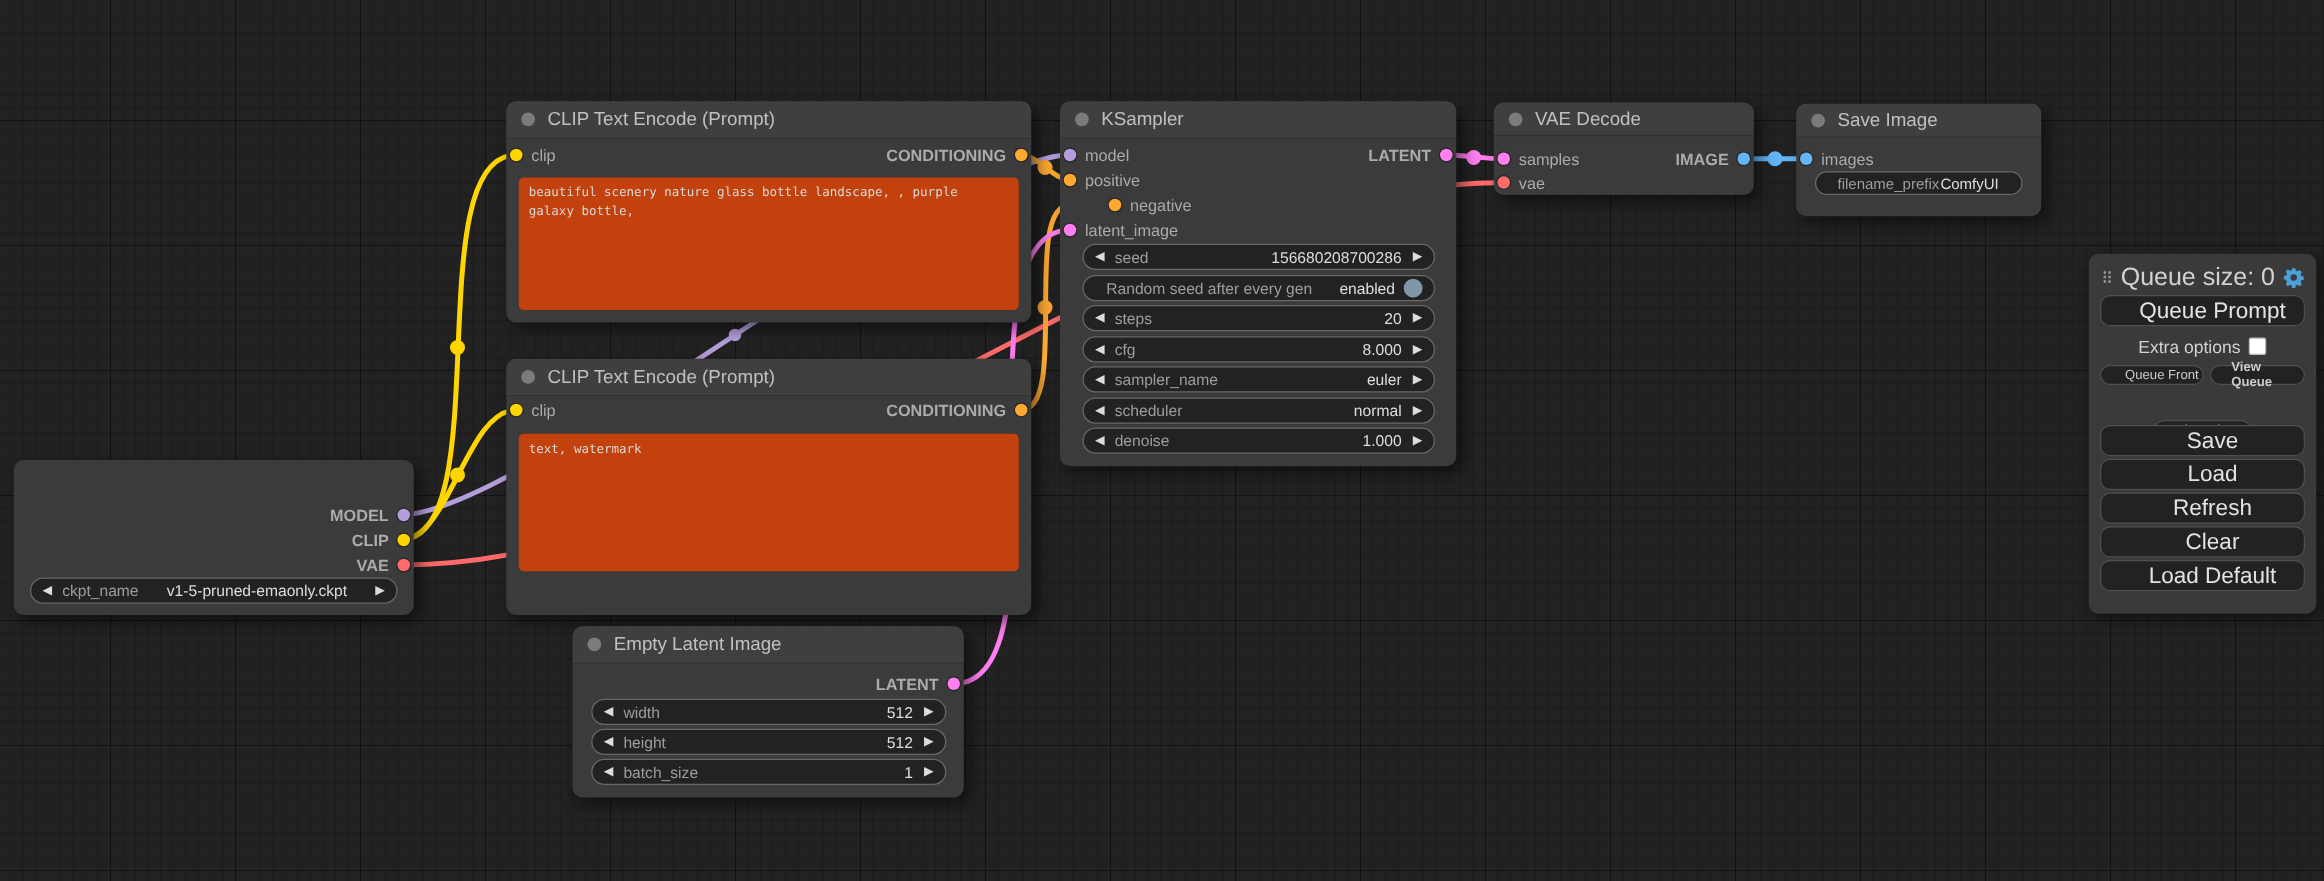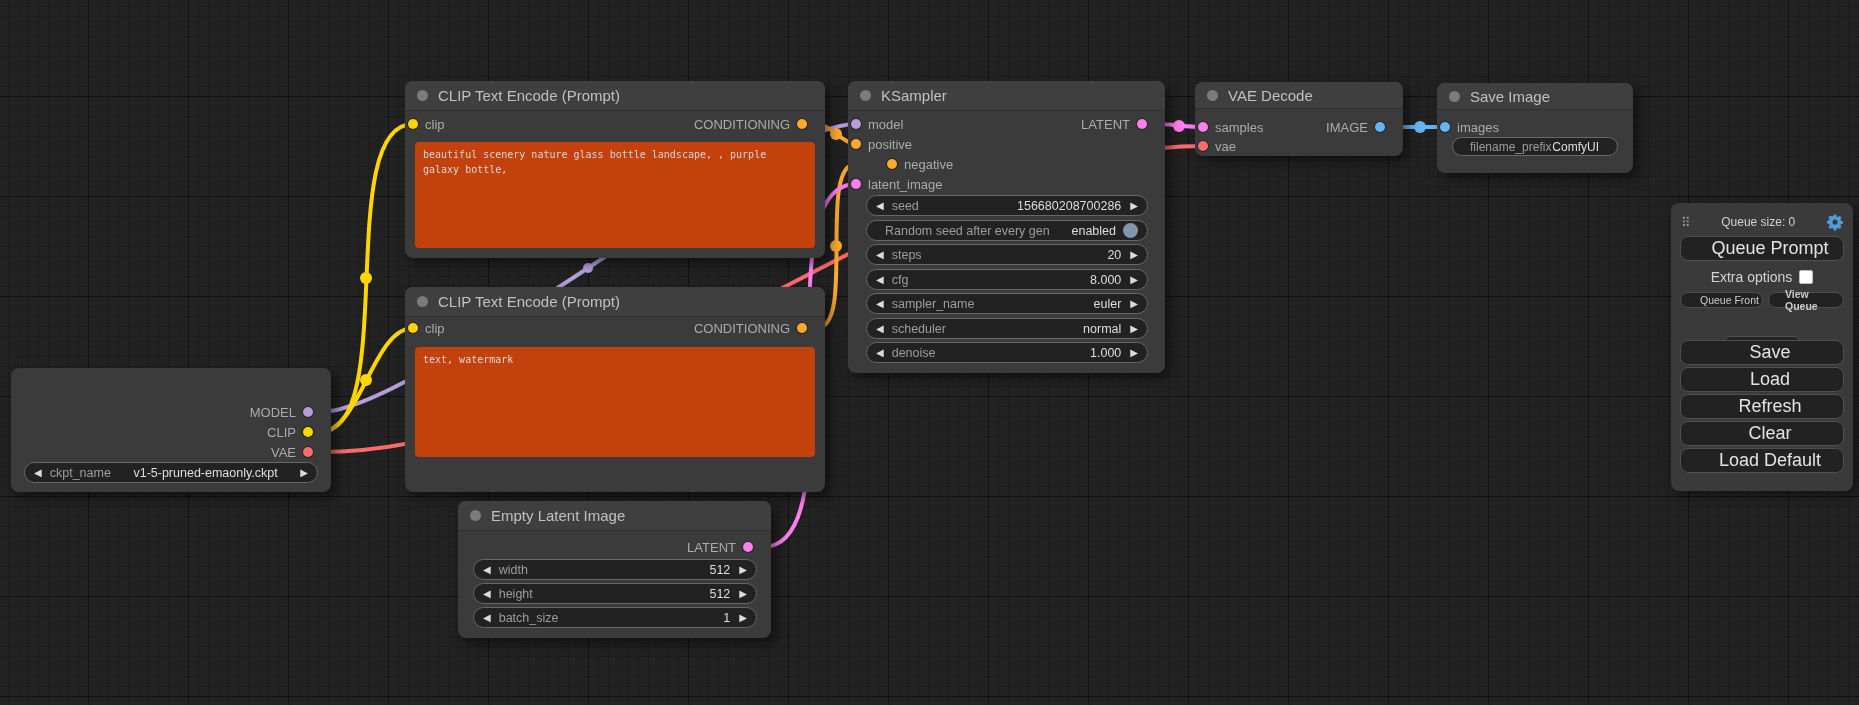--- a/index.html
+++ b/index.html
@@ -22,21 +22,21 @@
   .d-latent{fill:var(--color-latent);} .d-image{fill:var(--color-image);}
 
   .node{position:absolute;z-index:2;background:#3b3b3b;border-radius:8px;
     box-shadow:5px 5px 12px rgba(0,0,0,.5);color:#ababab;}
   .node-title{height:30px;display:flex;align-items:center;gap:10px;padding:0 12px;
     font-size:15px;color:#c0c0c0;background:#3f3f3f;border-radius:8px 8px 0 0;
     border-bottom:1px solid rgba(0,0,0,.25);box-sizing:border-box;}
   .collapse-dot{width:11px;height:11px;border-radius:50%;background:#7b7b7b;flex:none;}
 
   .slot{position:absolute;height:16px;display:flex;align-items:center;gap:7px;font-size:13px;color:#ababab;white-space:nowrap;}
-  .slot.in{left:3px;} .slot.out{right:18px;flex-direction:row-reverse;}
+  .slot.in{left:3px;} .slot.out{right:3px;flex-direction:row-reverse;font-weight:bold;}
   .pdot{width:10px;height:10px;border-radius:50%;flex:none;box-shadow:0 0 0 1px rgba(0,0,0,.35);}
   .p-model{background:var(--color-model);} .p-clip{background:var(--color-clip);}
   .p-vae{background:var(--color-vae);}     .p-cond{background:var(--color-conditioning);}
   .p-latent{background:var(--color-latent);} .p-image{background:var(--color-image);}
 
   .widget{position:absolute;height:21px;background:#222;border:1px solid #686868;border-radius:11px;
     display:flex;align-items:center;padding:0 9px;box-sizing:border-box;font-size:12.5px;white-space:nowrap;}
   .widget .arrow{color:#dcdcdc;font-size:10px;line-height:1;flex:none;}
   .widget .wlabel{color:#9d9d9d;margin-left:8px;}
   .widget .wvalue{color:#dedede;margin-left:auto;margin-right:9px;}
@@ -46,21 +46,21 @@
   .toggle-circle{width:15px;height:15px;border-radius:50%;background:#8096ab;margin-left:5px;flex:none;}
 
   .textarea{position:absolute;background:#c2410c;border-radius:4px;padding:5px 8px;box-sizing:border-box;
     font-family:"DejaVu Sans Mono",monospace;font-size:10px;line-height:1.5;color:#d8d8d8;
     white-space:pre-wrap;word-break:break-word;overflow:hidden;}
 
   .qpanel{position:absolute;left:1671px;top:203px;width:182px;height:288px;z-index:3;
     background:#3a3a3a;border-radius:8px;box-shadow:4px 4px 12px rgba(0,0,0,.45);}
   .qheader{position:absolute;left:0;top:8px;width:100%;height:22px;display:flex;align-items:center;}
   .drag-handle{margin-left:10px;color:#999;font-size:13px;line-height:1;}
-  .qsize{flex:1;text-align:center;color:#d2d2d2;font-size:12px;}
+  .qsize{flex:1;text-align:center;color:#d2d2d2;font-size:20px;}
   .gear{margin-right:9px;width:18px;height:18px;}
   .qbtn{position:absolute;left:9px;width:164px;background:#222;border:1px solid #4f4f4f;border-radius:8px;
     color:#e3e3e3;display:flex;align-items:center;justify-content:center;box-sizing:border-box;cursor:default;padding-left:16px;}
   .qbtn.big{height:25px;font-size:18px;}
   .qbtn.sm{height:16px;font-size:10.5px;color:#cccccc;border-radius:9px;}
   .extra-row{position:absolute;left:0;top:66px;width:100%;display:flex;align-items:center;justify-content:center;gap:7px;
     color:#d2d2d2;font-size:14px;}
   .checkbox{width:14px;height:14px;background:#ffffff;border-radius:2px;border:1px solid #bbb;box-sizing:border-box;}
 </style>
 </head>

